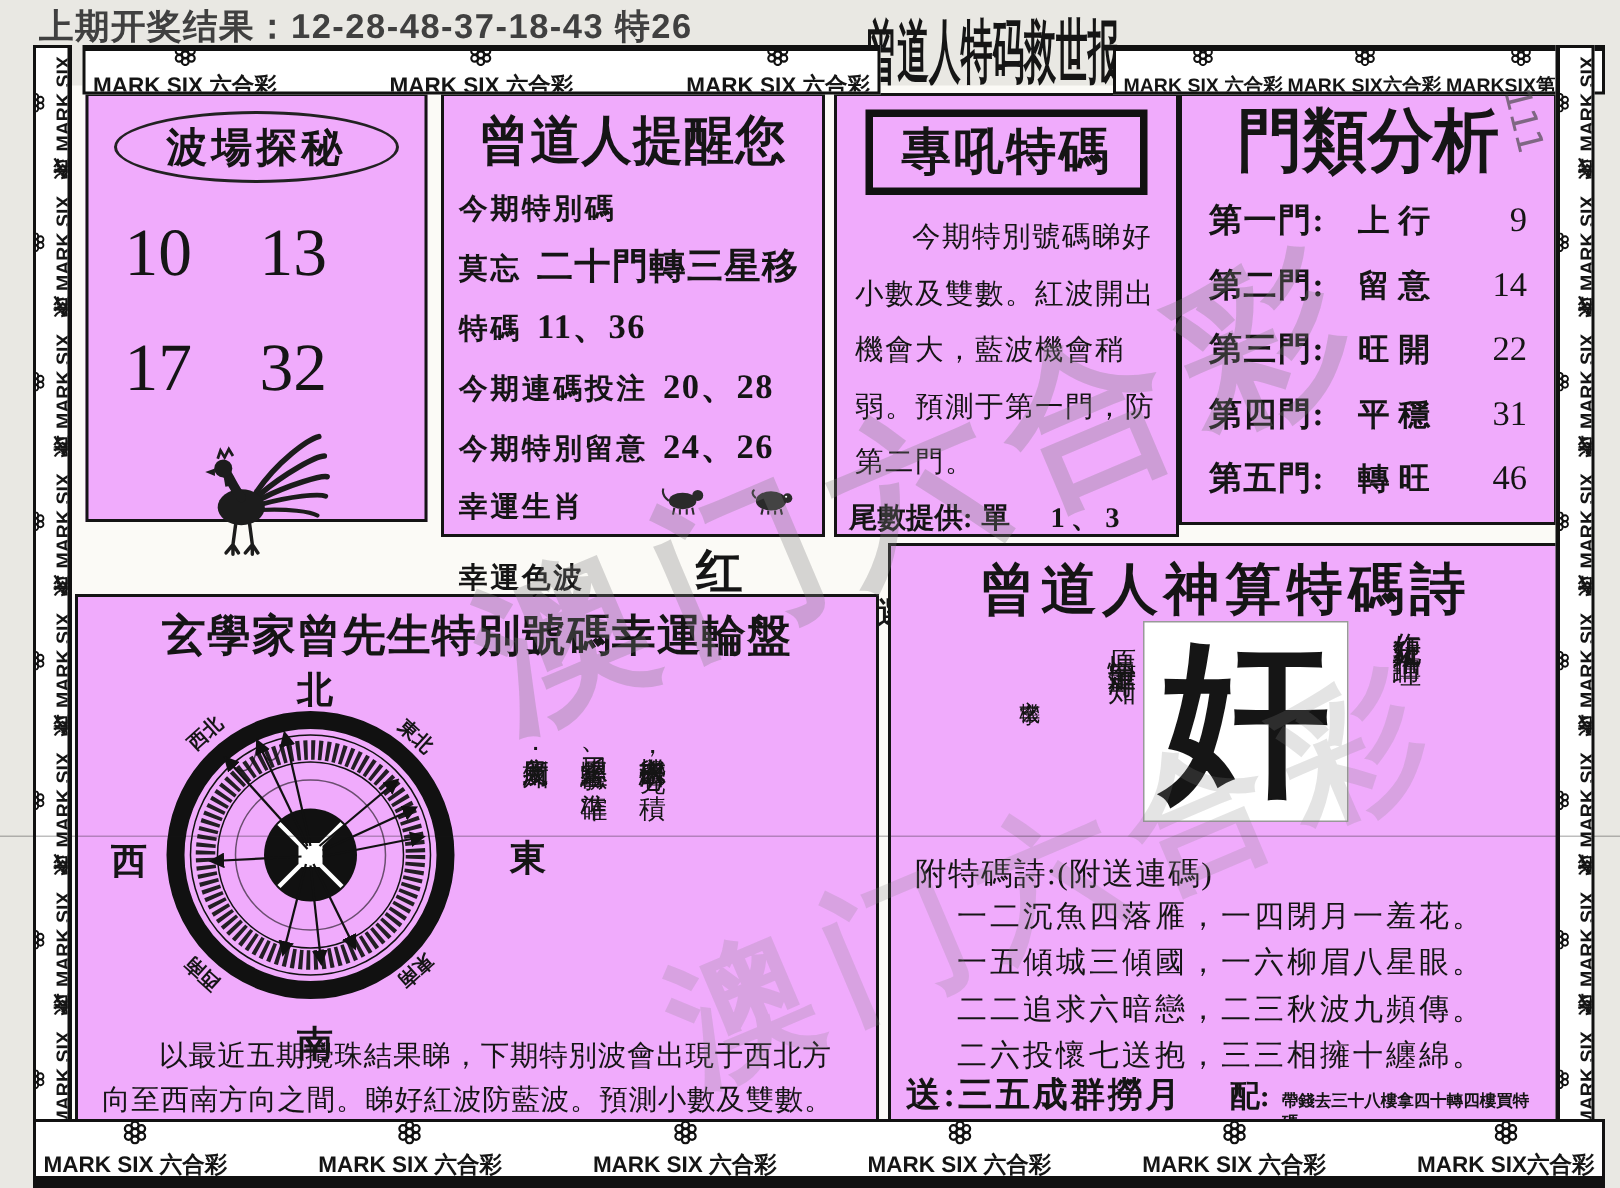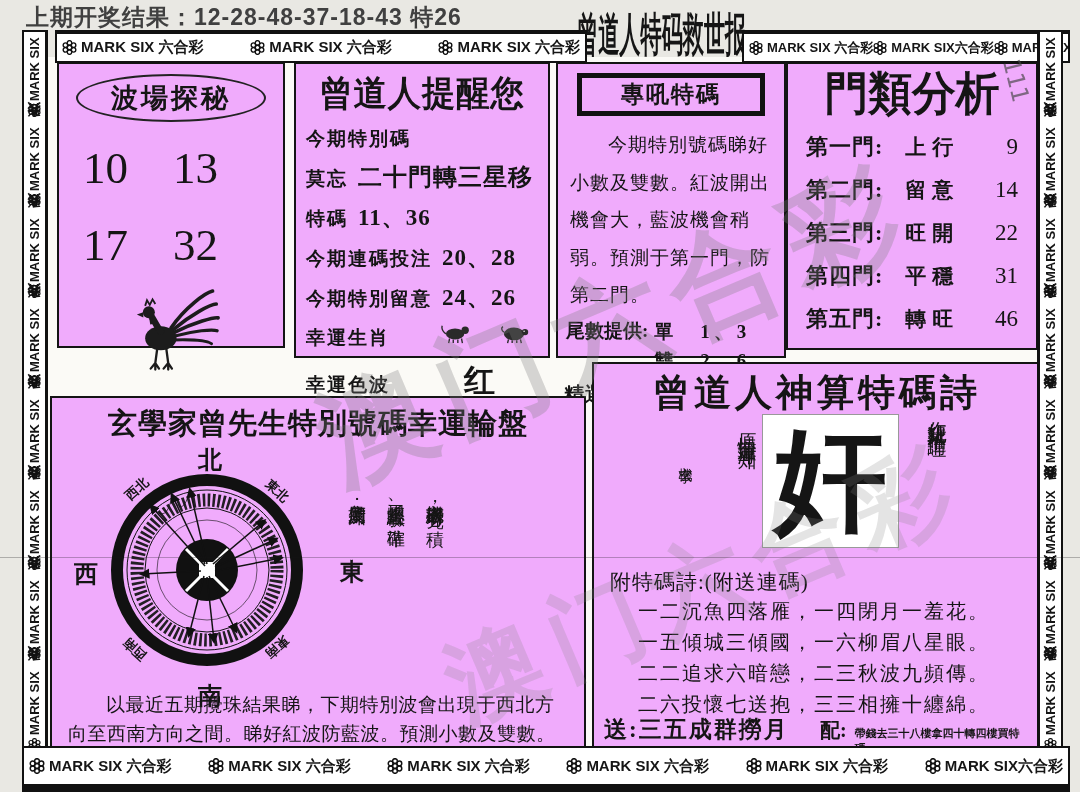--- a/index.html
+++ b/index.html
@@ -9,21 +9,21 @@
   
   .red-line{left:26px;top:2px;font-family:"Liberation Sans","DejaVu Sans",sans-serif;
             font-weight:bold;font-size:23px;color:#404040;letter-spacing:1px;white-space:nowrap;}
   .main-title{left:577px;top:4px;font-size:46px;font-weight:900;white-space:nowrap;
               transform:scaleX(.46);transform-origin:left top;letter-spacing:0px;}
   .pencil-mark{left:994px;top:66px;font-size:24px;color:#444;transform:rotate(76deg);
                font-family:"DejaVu Sans Mono",monospace;opacity:.65;z-index:40;}
   
   .strip{background:#fff;border:2px solid #111;display:flex;overflow:hidden;z-index:6;}
   .strip .unit{display:flex;align-items:center;gap:4px;font-weight:bold;white-space:nowrap;
-               font-family:"Liberation Sans","DejaVu Sans",sans-serif;}
+               font-family:"Liberation Sans","DejaVu Sans",sans-serif;flex-direction:column;}
   .strip.horiz{align-items:center;justify-content:space-between;padding:0 5px;}
   .strip.vert{writing-mode:vertical-rl;transform:rotate(180deg);
               justify-content:space-between;align-items:center;padding:5px 0;}
   .strip.vert .unit{gap:3px;}
   #strip-top-left{left:55px;top:30px;width:518px;height:27px;font-size:15px;border-top-width:4px;}
   #strip-top-right{left:742px;top:30px;width:314px;height:27px;font-size:13px;border-top-width:4px;}
   #strip-left{left:22px;top:30px;width:21px;height:714px;font-size:13px;border-left-width:3px;}
   #strip-right{left:1037px;top:30px;width:21px;height:714px;font-size:13px;border-right-width:3px;}
   #strip-bottom{left:22px;top:746px;width:1034px;height:36px;font-size:15px;border-bottom-width:8px;}
   .flower{flex:0 0 auto;display:inline-flex;}
@@ -42,21 +42,21 @@
             transform:scaleX(.95);}
   .rm-row{display:flex;align-items:baseline;margin:9px 10px 0;gap:10px;}
   .rm-label{font-size:19px;font-weight:bold;letter-spacing:2px;}
   .rm-val{font-size:23px;font-weight:bold;letter-spacing:1px;}
   .rm-val.hl{font-size:24px;}
   .rm-val.color{font-size:31px;margin-left:64px;}
   .zodiacs{display:flex;gap:26px;margin-left:40px;align-items:center;}
   
   #shout-box{left:556px;top:62px;width:226px;height:292px;}
   .shout-title{margin:9px auto 0;width:178px;border:5px solid #111;text-align:center;
-               font-size:23px;font-weight:900;letter-spacing:2px;padding:1px 0;}
+               font-size:33px;font-weight:900;letter-spacing:2px;padding:1px 0;}
   .shout-body{margin:10px 12px 0;font-size:19px;line-height:1.98;letter-spacing:1px;text-indent:2em;}
   .tails{display:flex;margin:4px 8px 0;gap:6px;align-items:flex-start;}
   .tails-label{font-size:19px;font-weight:bold;}
   .tail-row{font-size:19px;font-weight:bold;letter-spacing:4px;line-height:1.5;}
   .picks{margin:6px 6px 0;font-size:20px;font-weight:bold;letter-spacing:1px;}
   
   #category-box{left:786px;top:62px;width:248px;height:284px;}
   .cat-title{text-align:center;font-size:46px;font-weight:900;margin-top:4px;line-height:1.1;
              font-family:"Liberation Sans","DejaVu Sans",sans-serif;transform:scaleX(.95);}
   .cat-row{display:flex;align-items:baseline;margin:13px 18px 0;}

